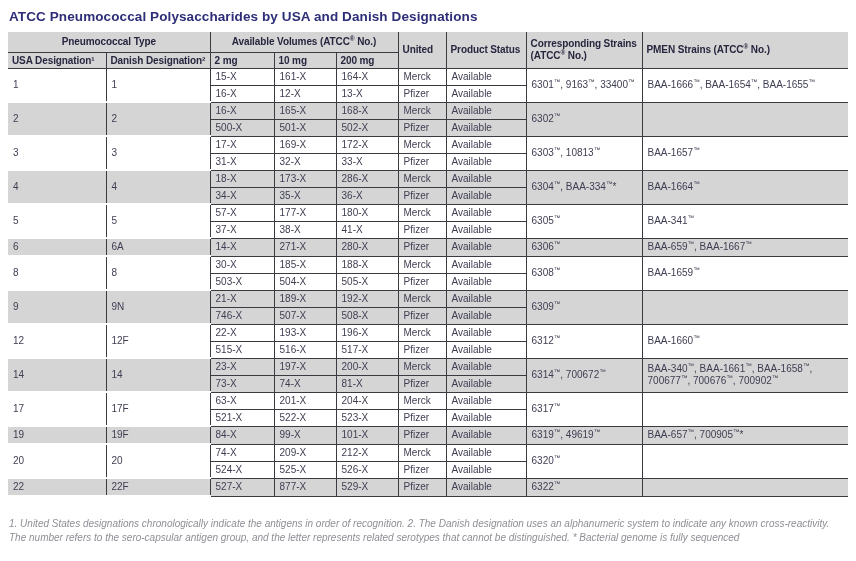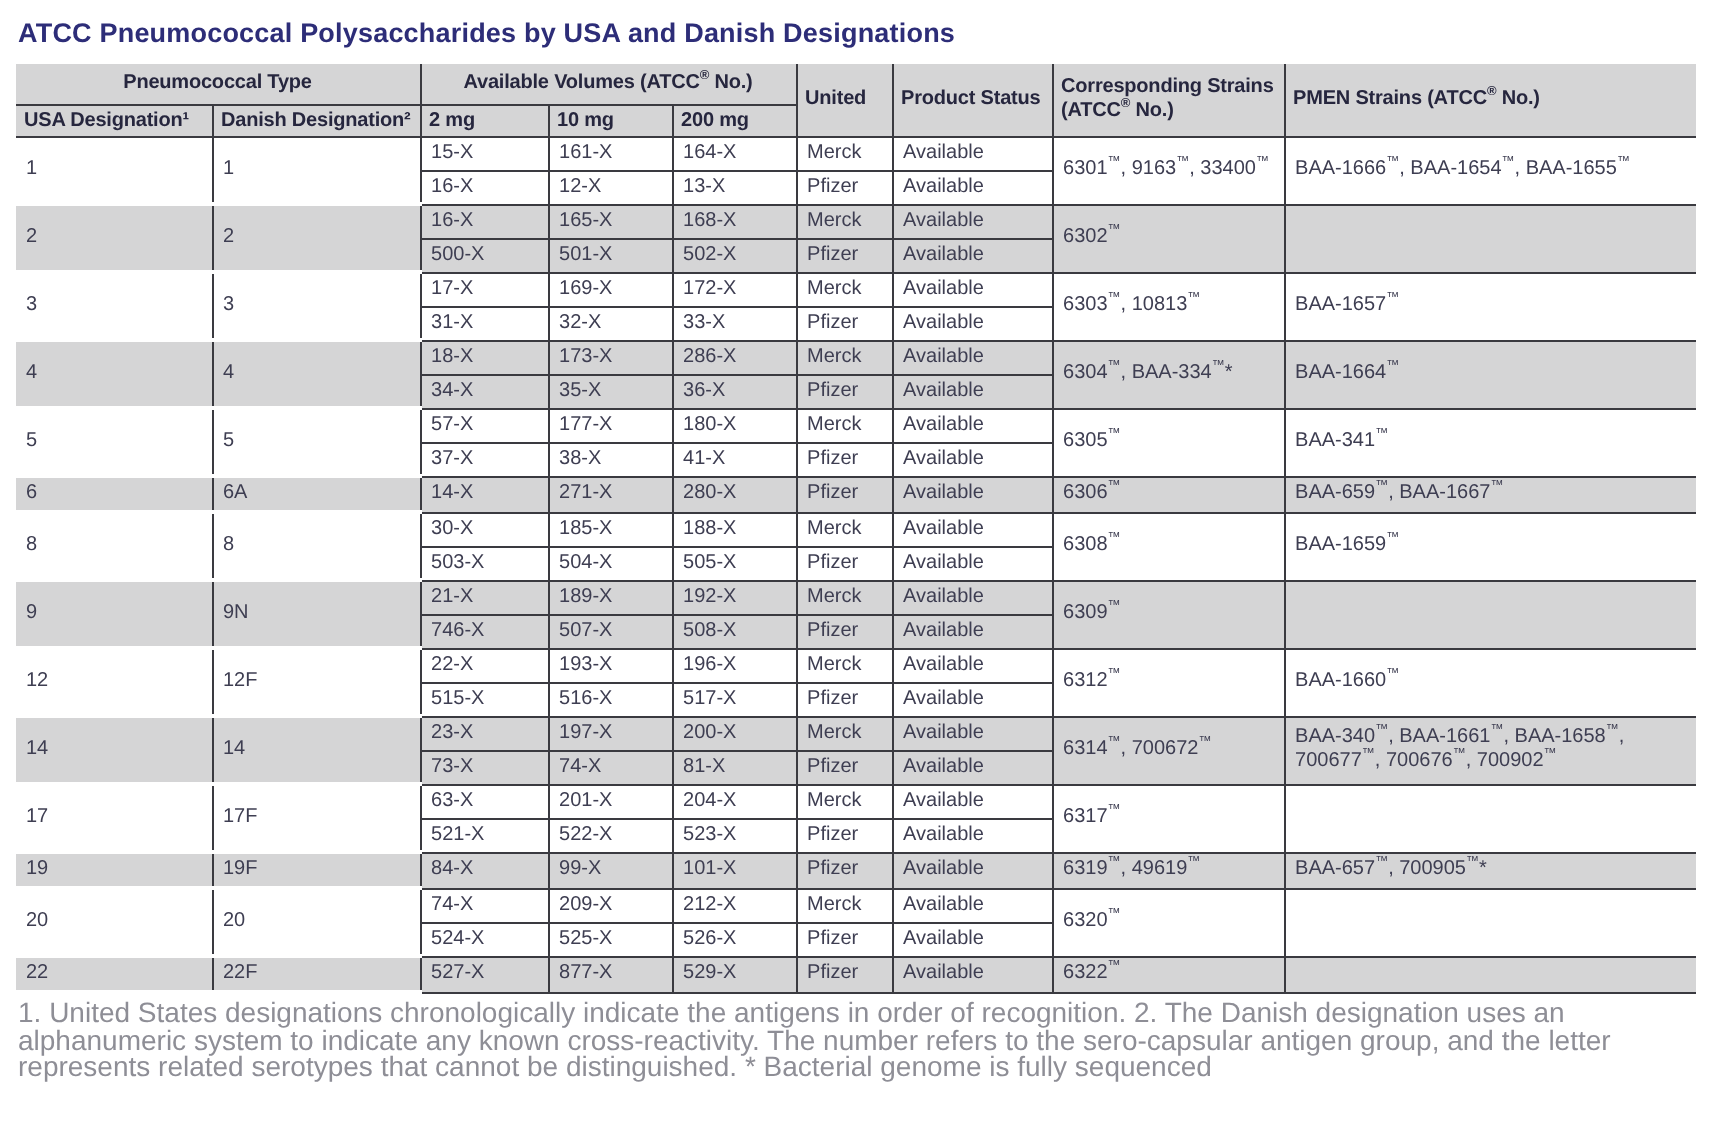--- a/index.html
+++ b/index.html
@@ -34,22 +34,22 @@
   td.grid { border-left:1px solid #3a3a40; border-bottom:1px solid #3a3a40; }
   td.col-usa { border-bottom:2px solid #ffffff; }
   td.col-danish { border-left:1px solid #3a3a40; border-bottom:2px solid #ffffff; }
   td.col-strains {
     border-left:1px solid #3a3a40; border-bottom:1px solid #3a3a40;
     white-space:nowrap; overflow:hidden;
   }
   td.col-pmen { border-left:1px solid #3a3a40; border-bottom:1px solid #3a3a40; line-height:12.5px; }
   sup.tm, sup.rg { font-size:6.5px; line-height:0; }
   .footnote {
-    width:838px; font-size:14px; line-height:13.5px; color:#8e8e96;
-    margin-top:3px; margin-left:1px;
+    width:838px; font-size:10px; line-height:13.5px; color:#8e8e96;
+    margin-top:20px; margin-left:1px;font-style:italic;
   }
 </style>
 </head>
 <body>
 
 <div class="page">
   <div class="title">ATCC Pneumococcal Polysaccharides by USA and Danish Designations</div>
 
   <table class="main">
     <colgroup>

